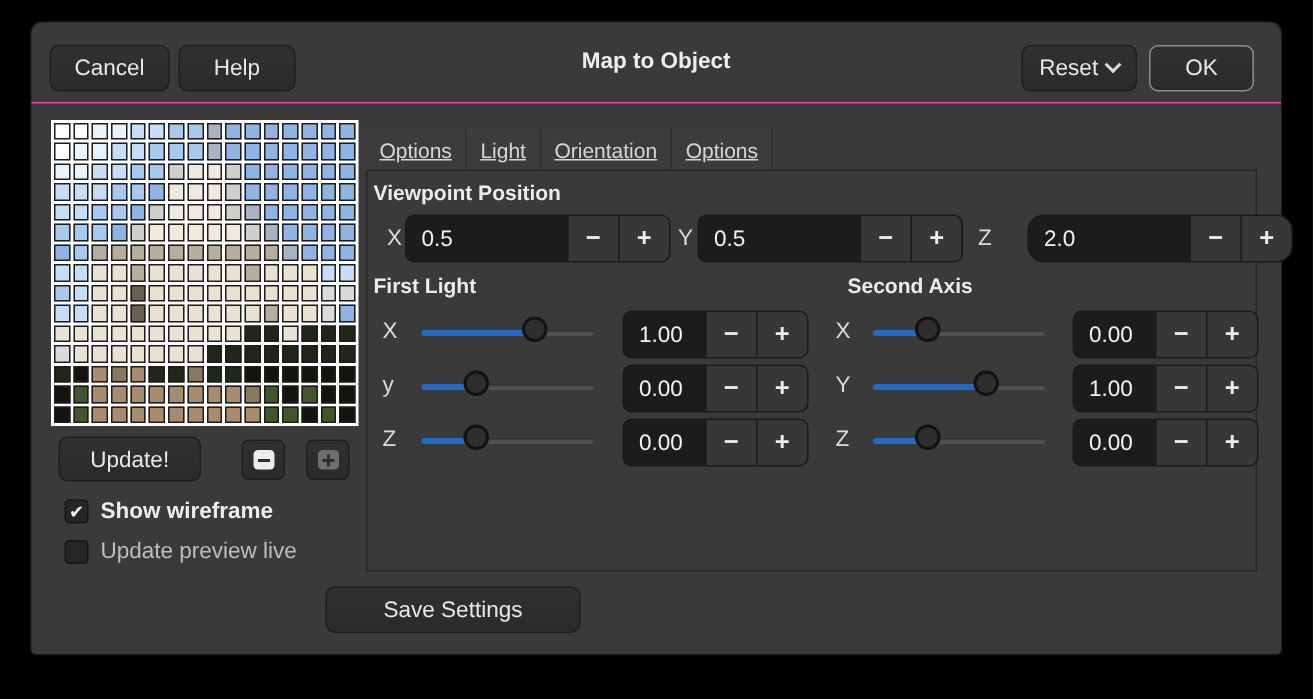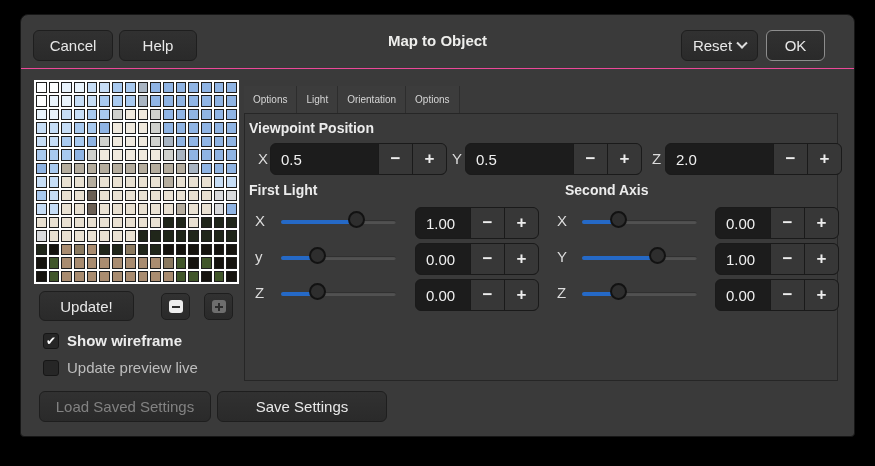--- a/index.html
+++ b/index.html
@@ -15,21 +15,21 @@
             border-bottom:1px solid #ec4899; }
   .title { position:absolute; left:0; right:0; top:17px; text-align:center;
            color:#eeeeec; font-weight:bold; font-size:15px; }
   .btn { position:absolute; height:31px; background:linear-gradient(#313131,#2a2a2a);
          border:1px solid #1e1e1e; border-radius:6px; color:#e8e8e8;
          font-size:15px; font-family:inherit; display:flex; align-items:center;
          justify-content:center; cursor:default; }
   .btn-cancel { left:12px; top:15px; width:80px; }
   .btn-help   { left:98px; top:15px; width:78px; }
   .btn-reset  { left:660px; top:15px; width:77px; gap:6px; }
-  .btn-ok     { left:745px; top:15px; width:59px; border-color:#8d8d8d;text-align:center; }
+  .btn-ok     { left:745px; top:15px; width:70px; border-color:#8d8d8d;text-align:center; }
   .chevron { width:8px; height:8px; border-right:2px solid #dcdcdc;
              border-bottom:2px solid #dcdcdc; transform:rotate(45deg) translate(-2px,-2px); }
 
   
   .preview-frame { position:absolute; left:13px; top:65px; width:205px; height:204px;
                    background:#fff; padding:2px; display:grid;
                    grid-template-columns:repeat(16,1fr); grid-template-rows:repeat(15,1fr);
                    gap:2px; }
   .cell { border:1px solid #1d1d1d; }
 
@@ -54,22 +54,22 @@
   .cb-label { font-size:15px; color:#ececec; }
   .cb-row.r1 .cb-label { font-weight:bold; }
   .cb-row.r2 .cb-label { color:#bdbdbd; }
 
   .btn-load { left:18px; top:376px; width:172px; height:31px; color:#828282; }
   .btn-save { left:196px; top:376px; width:170px; height:31px; }
 
   
   .notebook { position:absolute; left:223px; top:71px; width:594px; }
   .tab-strip { display:flex; height:28px; border-bottom:1px solid #262626; }
-  .tab { padding:0 9px; display:flex; align-items:center; font-size:10px;
-         color:#d6d6d6; background:#3c3c3c; border-right:1px solid #2d2d2d; }
+  .tab { padding:0 9px; display:flex; align-items:center; font-size:14px;
+         color:#d6d6d6; background:#3c3c3c; border-right:1px solid #2d2d2d;text-decoration:underline; }
   .tab.active { background:#242425; color:#e2e2e2; outline:1px dashed #8f8f8f;
                 outline-offset:-3px; }
   .tab-content { position:relative; width:594px; height:267px;
                  border:1px solid #262626; border-top:none; background:#3a3a3a; }
 
   .section-title { position:absolute; font-size:14px; font-weight:bold; color:#ececec; }
   .st-viewpoint { left:4px; top:6px; }
   .st-first  { left:4px;  top:68px; }
   .st-second { left:320px; top:68px; }
 
@@ -362,21 +362,20 @@
 
   <div class="cb-row r1">
     <span class="cb-box">✔</span>
     <span class="cb-label">Show wireframe</span>
   </div>
   <div class="cb-row r2">
     <span class="cb-box"></span>
     <span class="cb-label">Update preview live</span>
   </div>
 
-  <button class="btn btn-load">Load Saved Settings</button>
   <button class="btn btn-save">Save Settings</button>
 
   <div class="notebook">
     <div class="tab-strip">
         <div class="tab">Options</div>
         <div class="tab">Light</div>
         <div class="tab">Orientation</div>
         <div class="tab">Options</div>
       </div>
     <div class="tab-content">
@@ -396,21 +395,21 @@
           <div class="spin-group" style="left: 220px; top: 29px;">
             <input class="spin-entry" value="0.5" style="width: 107px;">
             <button class="spin-btn minus">
               <span>−</span>
             </button>
             <button class="spin-btn plus">
               <span>+</span>
             </button>
           </div>
           <span class="field-label" style="left: 407px; top: 36px;">Z</span>
-          <div class="spin-group" style="left: 420px; top: 29px;">
+          <div class="spin-group" style="left: 440px; top: 29px; border-radius: 11px;">
             <input class="spin-entry" value="2.0" style="width: 107px;">
             <button class="spin-btn minus">
               <span>−</span>
             </button>
             <button class="spin-btn plus">
               <span>+</span>
             </button>
           </div>
         </div>
       <div class="section-title st-first">First Light</div>

